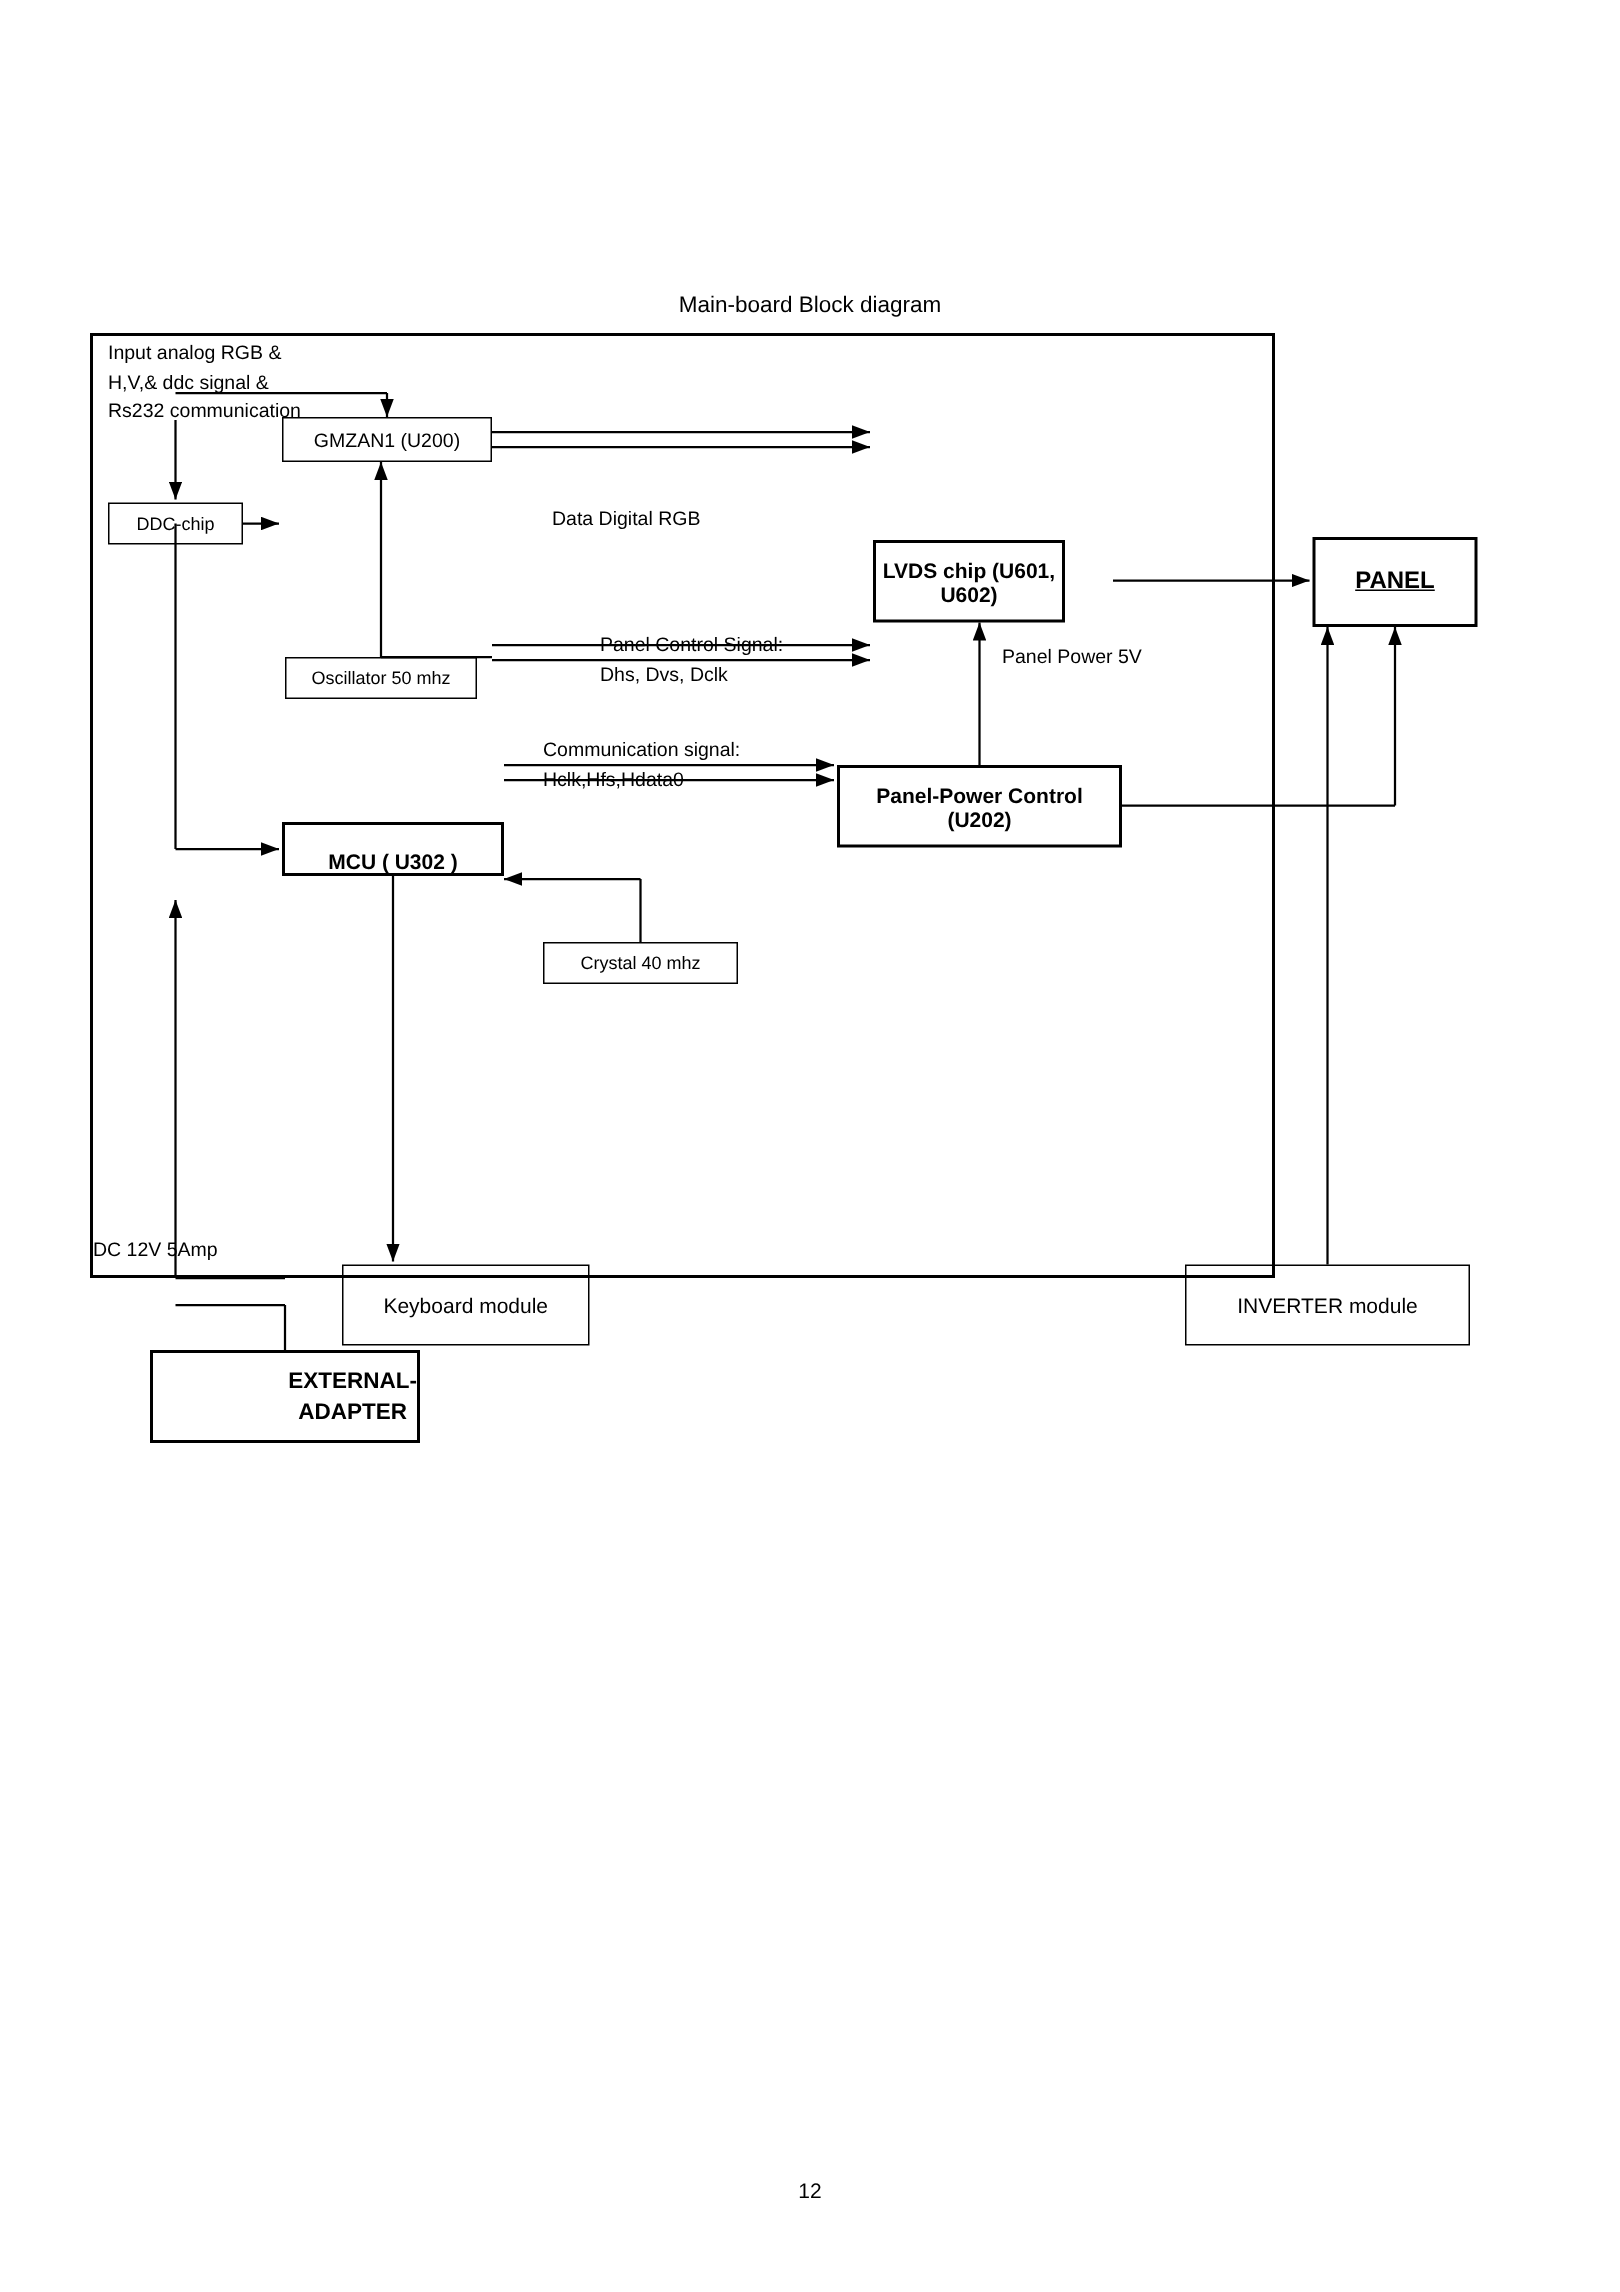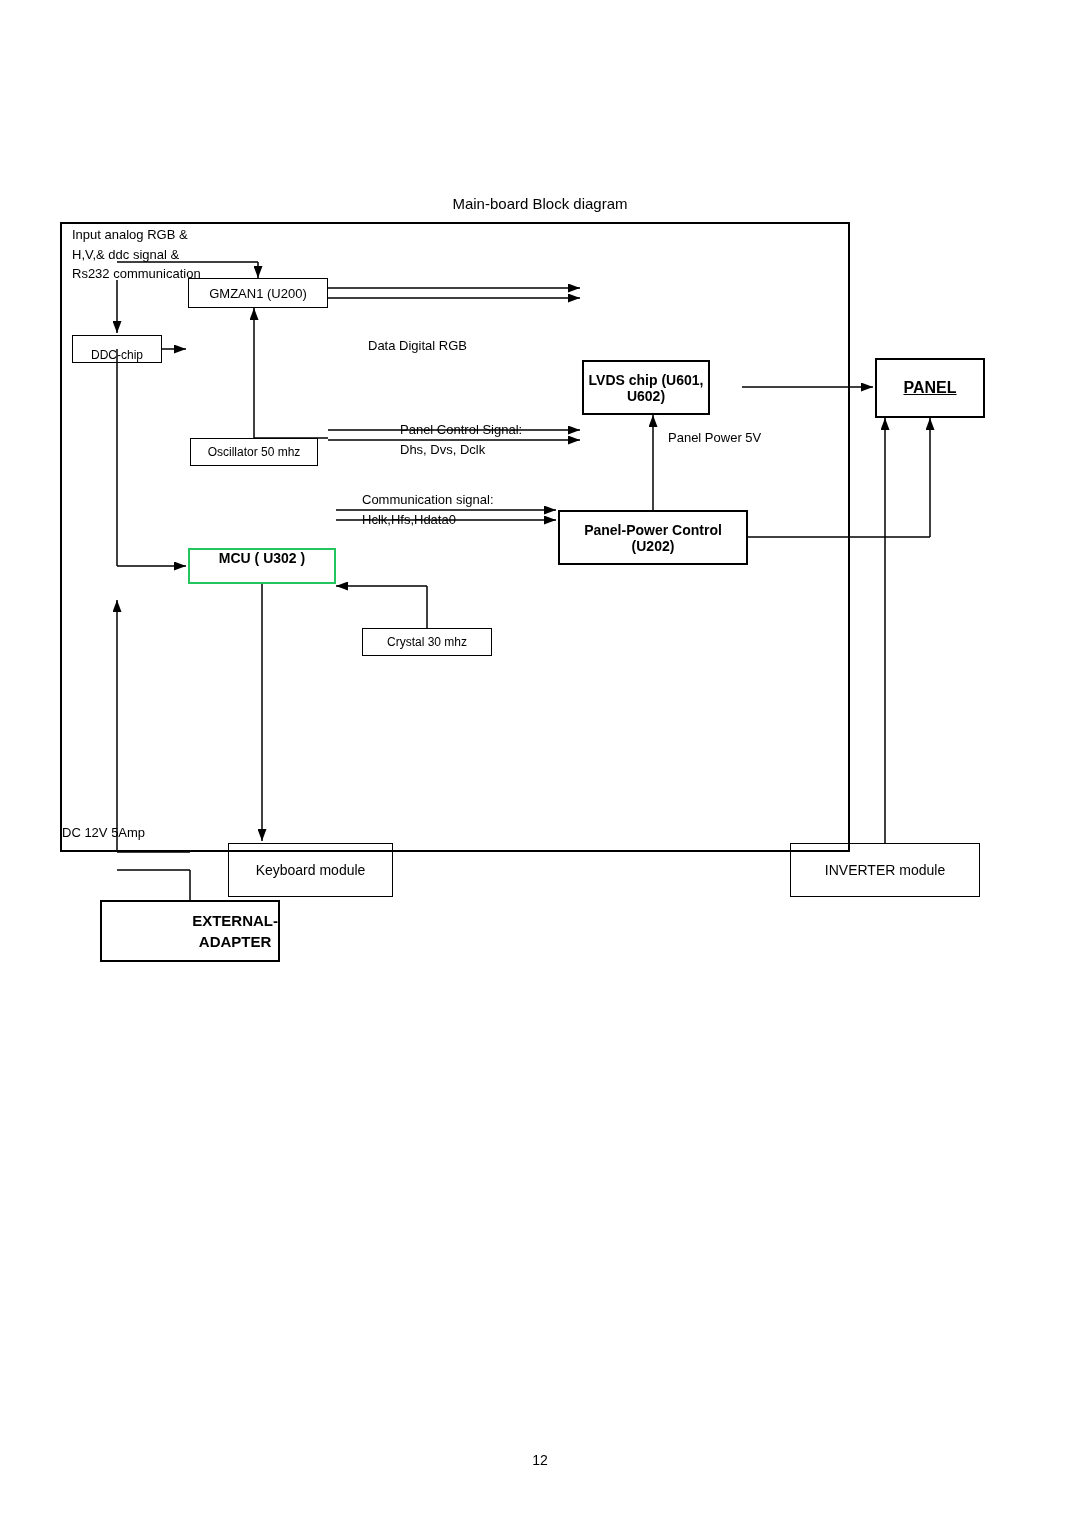--- a/index.html
+++ b/index.html
@@ -44,21 +44,21 @@
 
     
     .ddc-chip {
       position: absolute;
       top: 335px;
       left: 72px;
       width: 90px;
       height: 28px;
       border: 1.5px solid #000;
       display: flex;
-      align-items: flex-end;
+      align-items: center;
       justify-content: center;
       font-size: 12px;
     }
 
     
     .gmzan1-box {
       position: absolute;
       top: 278px;
       left: 188px;
       width: 140px;
@@ -167,23 +167,23 @@
       font-weight: bold;
     }
 
     
     .mcu-box {
       position: absolute;
       top: 548px;
       left: 188px;
       width: 148px;
       height: 36px;
-      border: 2px solid #22c55e;
-      display: flex;
-      align-items: flex-start;
+      border: 2px solid #000000;
+      display: flex;
+      align-items: flex-end;
       justify-content: center;
       font-size: 14px;
       font-weight: bold;
     }
 
     
     .crystal-box {
       position: absolute;
       top: 628px;
       left: 362px;
@@ -322,21 +322,21 @@
 
 <div class="panel-power-control-box">
   <span>Panel-Power Control<br>(U202)</span>
 </div>
 
 <div class="mcu-box">
   <span>MCU ( U302 )</span>
 </div>
 
 <div class="crystal-box">
-  <span>Crystal 30 mhz</span>
+  <span>Crystal 40 mhz</span>
 </div>
 
 <div class="dc-label">
   <span>DC  12V  5Amp</span>
 </div>
 
 <div class="keyboard-box">
   <span>Keyboard module</span>
 </div>
 

